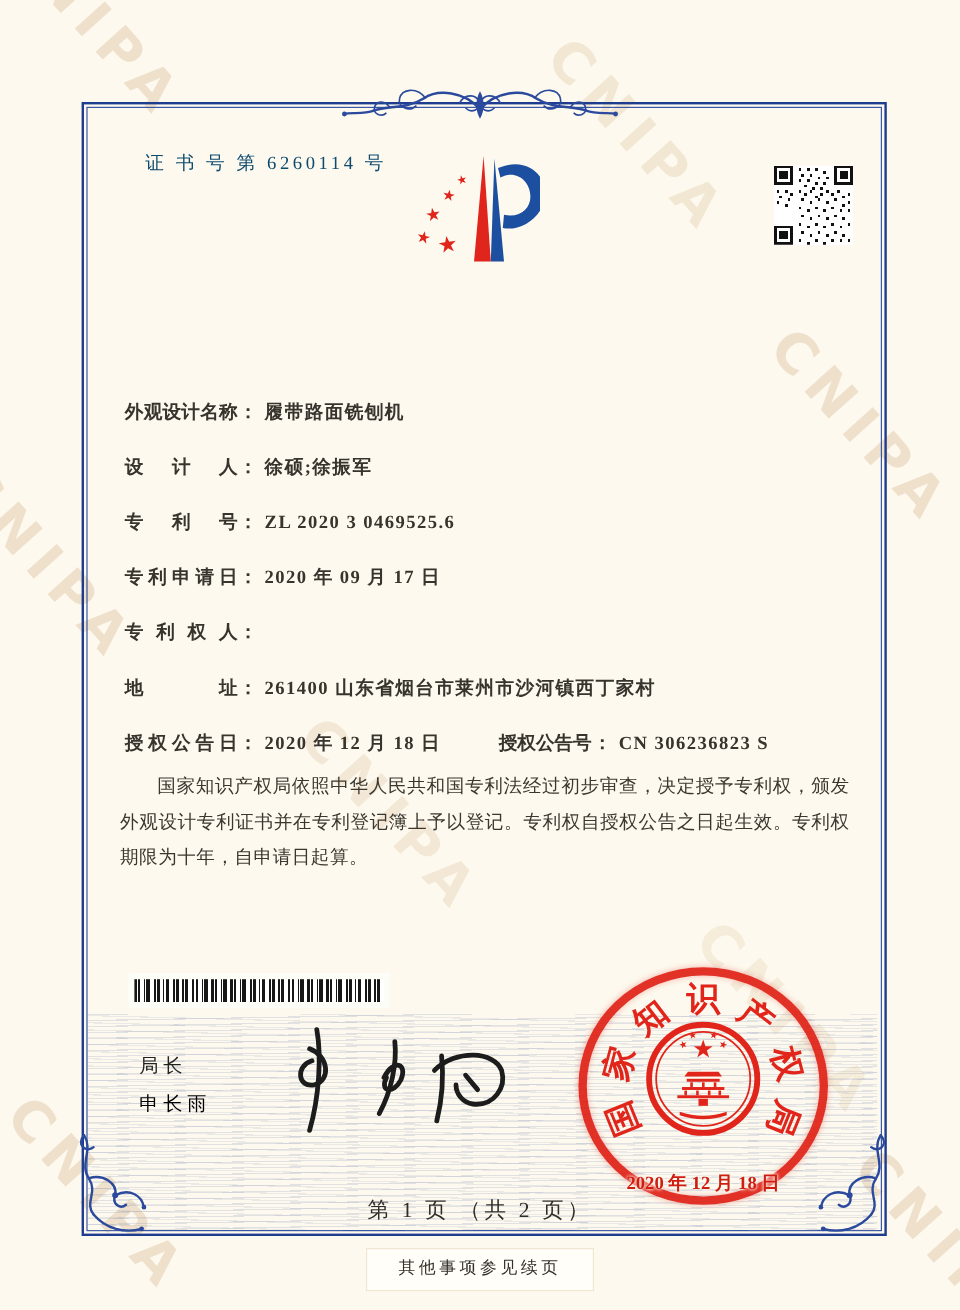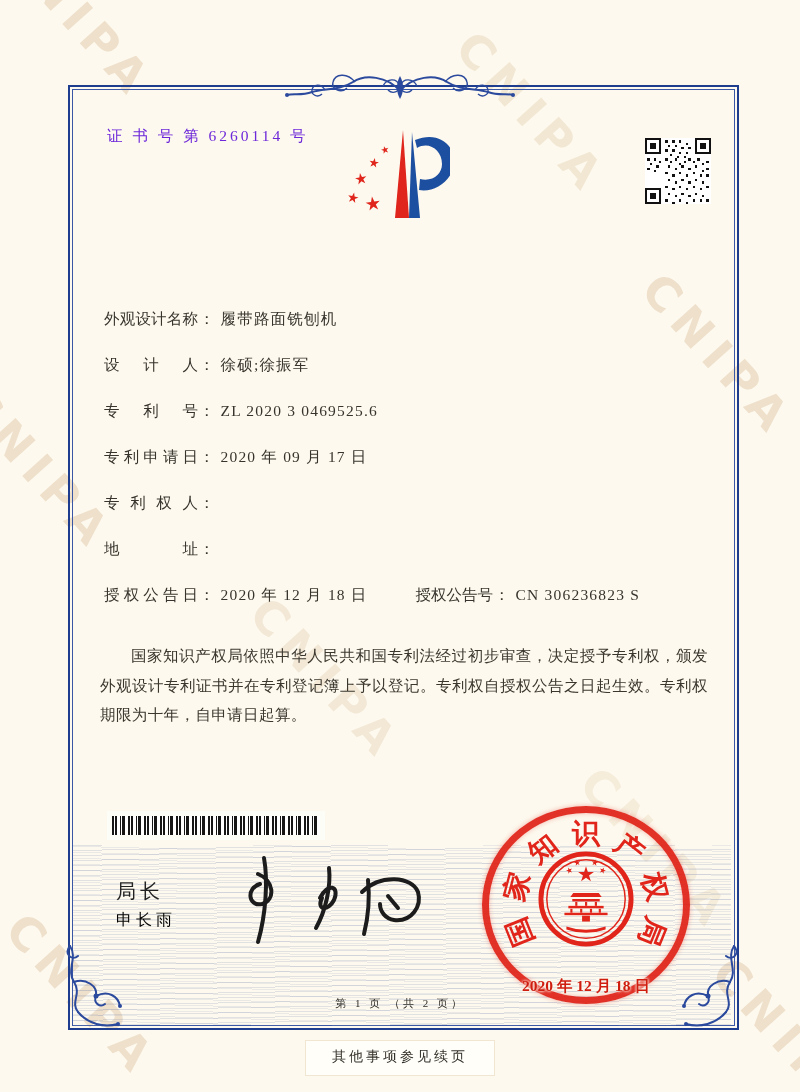--- a/index.html
+++ b/index.html
@@ -30,44 +30,44 @@
   .waves{position:absolute;left:73px;top:845px;width:658px;height:181px;
     background:
       repeating-linear-gradient(179deg, rgba(125,140,180,0.22) 0 1px, transparent 1px 5px),
       repeating-linear-gradient(181.5deg, rgba(125,140,180,0.15) 0 1px, transparent 1px 6px);
   }
   .orn{position:absolute;}
   .orn-top{left:285px;top:64px;width:230px;height:48px;}
   .orn-bl{left:58px;top:944px;width:64px;height:88px;}
   .orn-br{left:682px;top:944px;width:64px;height:88px;transform:scaleX(-1);}
   
-  .cert-no{position:absolute;left:107px;top:126px;font-size:15.5px;
-    letter-spacing:3px;color:#6d28d9;}
+  .cert-no{position:absolute;left:121px;top:126px;font-size:15.5px;
+    letter-spacing:3px;color:#0c4a6e;}
   .logo{position:absolute;left:342px;top:124px;width:108px;height:104px;}
   .qr{position:absolute;left:645px;top:138px;width:66px;height:66px;background:#fff;}
   .title{position:absolute;left:0;right:0;top:232px;text-align:center;
     font-size:35px;font-weight:700;letter-spacing:6px;color:#201f1c;}
   
-  .fields{position:absolute;left:104px;top:308px;width:606px;}
+  .fields{position:absolute;left:104px;top:333px;width:606px;font-weight:bold;}
   .field-row{display:flex;align-items:baseline;line-height:21px;margin-bottom:25px;
     font-size:15.5px;color:#37342d;}
   .f-label{display:inline-block;width:94px;text-align:justify;text-align-last:justify;}
   .f-colon{margin:0 6px 0 1px;}
   .f-value{letter-spacing:1.2px;white-space:nowrap;}
   .grant{display:flex;margin-left:48px;}
   
   .paras{position:absolute;left:100px;top:641px;width:608px;font-size:15.5px;
     line-height:29.5px;color:#3b372f;text-align:justify;}
   .paras p{margin:0;text-indent:2em;letter-spacing:0.4px;}
   
   .barcode{position:absolute;left:112px;top:816px;width:208px;height:19px;
     box-shadow:0 0 0 5px #fdfdf8;
     background:repeating-linear-gradient(90deg,#161616 0 2px,#fff 2px 3px,#161616 3px 5px,
       #fff 5px 8px,#161616 8px 9px,#fff 9px 10px,#161616 10px 13px,#fff 13px 16px);}
-  .sign-title{position:absolute;left:116px;top:878px;font-size:20px;letter-spacing:4px;
+  .sign-title{position:absolute;left:116px;top:878px;font-size:16px;letter-spacing:4px;
     color:#222;font-family:"Liberation Sans","DejaVu Sans",sans-serif;}
   .sign-name{position:absolute;left:116px;top:910px;font-size:16px;letter-spacing:4px;
     color:#000000;font-family:"Liberation Sans","DejaVu Sans",sans-serif;}
   .sig{position:absolute;left:228px;top:850px;width:212px;height:100px;}
   
   .seal{position:absolute;left:482px;top:806px;width:208px;height:198px;}
   .seal-ring{position:absolute;inset:0;border:7px solid rgba(224,33,22,0.92);
     border-radius:50%;
     box-shadow:0 0 5px rgba(224,33,22,0.35), inset 0 0 5px rgba(224,33,22,0.30);}
   .seal-ch{position:absolute;left:50%;top:50%;width:30px;height:30px;margin:-15px 0 0 -15px;
@@ -79,21 +79,21 @@
   .sc3{transform:rotate(0deg)    translateY(-71px);}
   .sc4{transform:rotate(37.5deg) translateY(-71px);}
   .sc5{transform:rotate(75deg)   translateY(-71px);}
   .sc6{transform:rotate(112deg)  translateY(-71px);}
   .seal-emblem{position:absolute;left:50%;top:50%;width:98px;height:98px;margin:-55px 0 0 -49px;}
   .seal-date{position:absolute;left:50%;bottom:7px;transform:translateX(-50%);
     color:#cf1d10;font-size:15.5px;font-weight:600;white-space:nowrap;
     text-shadow:0 0 3px #fdf9ee,0 0 3px #fdf9ee;}
   
   .page-info{position:absolute;left:0;right:0;top:996px;text-align:center;
-    font-size:11px;letter-spacing:3px;color:#2f2d28;}
+    font-size:18px;letter-spacing:3px;color:#2f2d28;}
   .note{position:absolute;left:50%;top:1040px;transform:translateX(-50%);
     background:#fffef8;border:1px solid #f0e6d1;padding:7px 26px 9px;
     font-size:14px;letter-spacing:3px;color:#34312a;white-space:nowrap;}
 </style>
 </head>
 <body>
 
 <div class="page">
 
   <span class="wm wm1">CNIPA</span>
@@ -216,20 +216,21 @@
         <span class="f-colon">：</span>
         <span class="f-value">2020 年 09 月 17 日</span>
     </div>
     <div class="field-row">
       <span class="f-label">专利权人</span>
         <span class="f-colon">：</span>
     </div>
     <div class="field-row">
       <span class="f-label">地址</span>
         <span class="f-colon">：</span>
+        <span class="f-value">261400 山东省烟台市莱州市沙河镇西丁家村</span>
     </div>
     <div class="field-row">
       <span class="f-label">授权公告日</span>
         <span class="f-colon">：</span>
         <span class="f-value">2020 年 12 月 18 日</span>
       <span class="grant">
         <span>授权公告号</span>
           <span class="f-colon">：</span>
           <span class="f-value">CN 306236823 S</span>
       </span>

